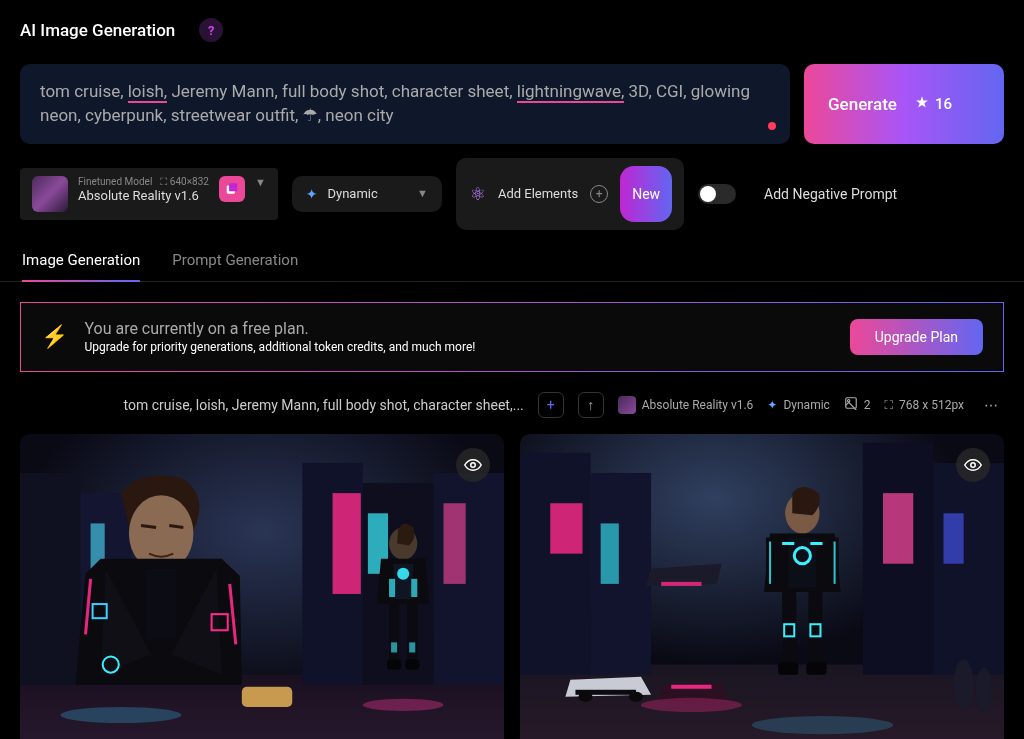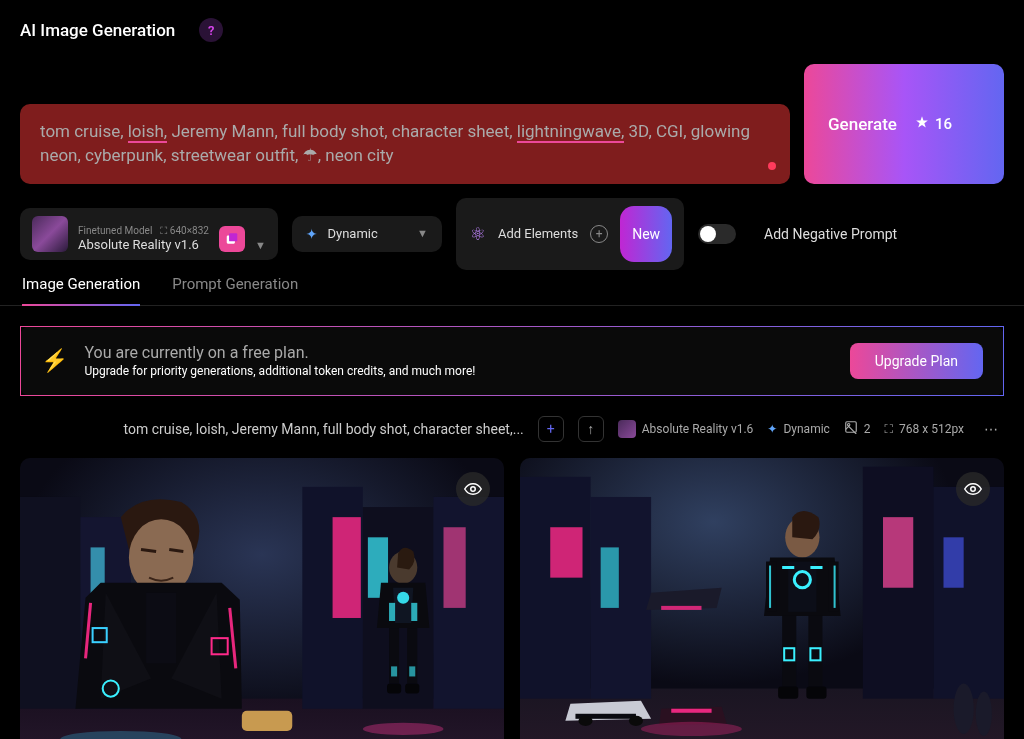--- a/index.html
+++ b/index.html
@@ -38,28 +38,27 @@
       font-weight: 600;
     }
     .prompt-row {
       display: flex;
       gap: 14px;
       padding: 0 20px;
       margin-top: 4px;
     }
     .prompt-input {
       flex: 1;
-      background: #7f1d1d;
+      background: #0f172a;
       border-radius: 10px;
       padding: 16px 20px;
       font-size: 17px;
       color: #aaa;
       line-height: 1.4;
       position: relative;
-      margin-top: 40px;
     }
     .prompt-input .word {
       border-bottom: 2px solid #ec4899;
     }
     .prompt-dot {
       position: absolute;
       right: 14px;
       bottom: 14px;
       width: 8px;
       height: 8px;
@@ -87,24 +86,24 @@
     }
     .controls-row {
       display: flex;
       gap: 14px;
       padding: 0 20px;
       margin-top: 14px;
       align-items: center;
     }
     .model-card {
       background: #1a1a1a;
-      border-radius: 10px;
+      border-radius: 4px;
       padding: 8px 12px;
       display: flex;
-      align-items: flex-end;
+      align-items: flex-start;
       gap: 10px;
     }
     .model-thumb {
       width: 36px;
       height: 36px;
       border-radius: 6px;
       background: linear-gradient(135deg, #4a2a5a, #8a4a9a, #2a1a3a);
     }
     .model-info .label {
       font-size: 10px;
@@ -205,21 +204,21 @@
       background: #fff;
     }
     .toggle-label {
       font-size: 14px;
       color: #ddd;
     }
     .tabs {
       display: flex;
       gap: 32px;
       padding: 0 22px;
-      margin-top: 5px;
+      margin-top: 21px;
       border-bottom: 1px solid #222;
     }
     .tab {
       padding-bottom: 12px;
       font-size: 15px;
       color: #888;
       cursor: pointer;
       position: relative;
     }
     .tab.active {

